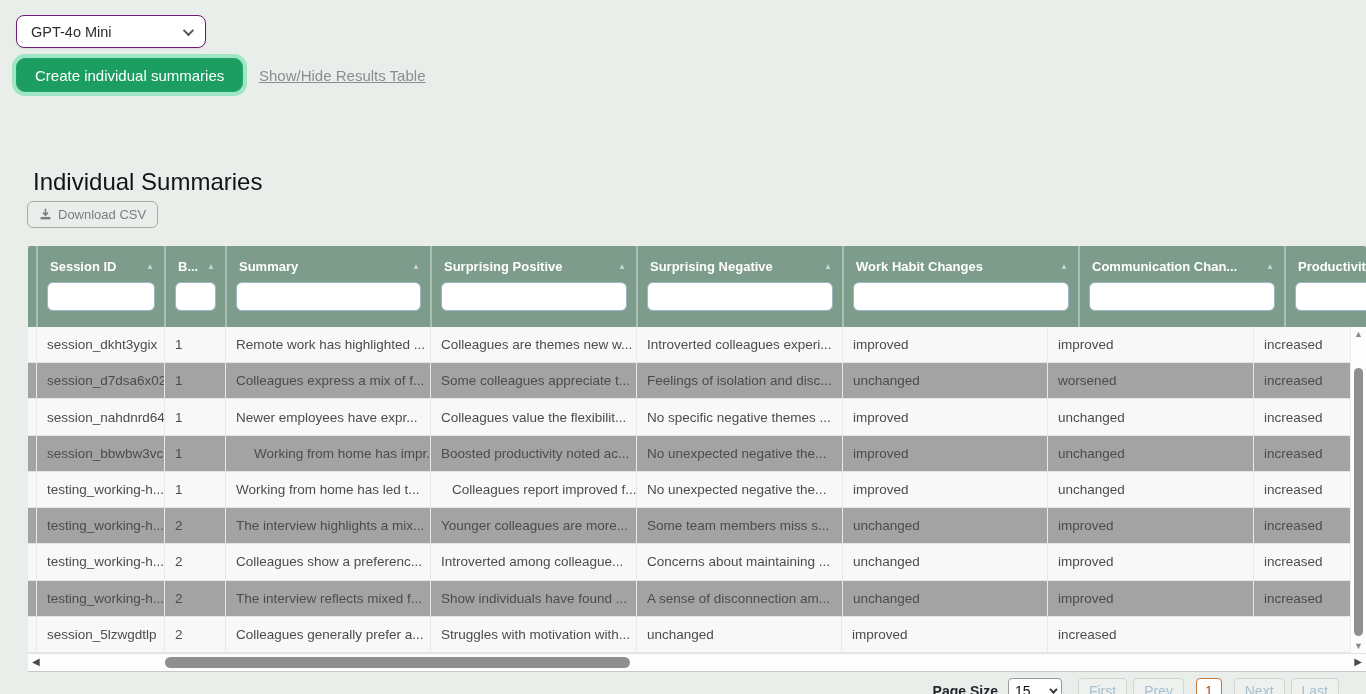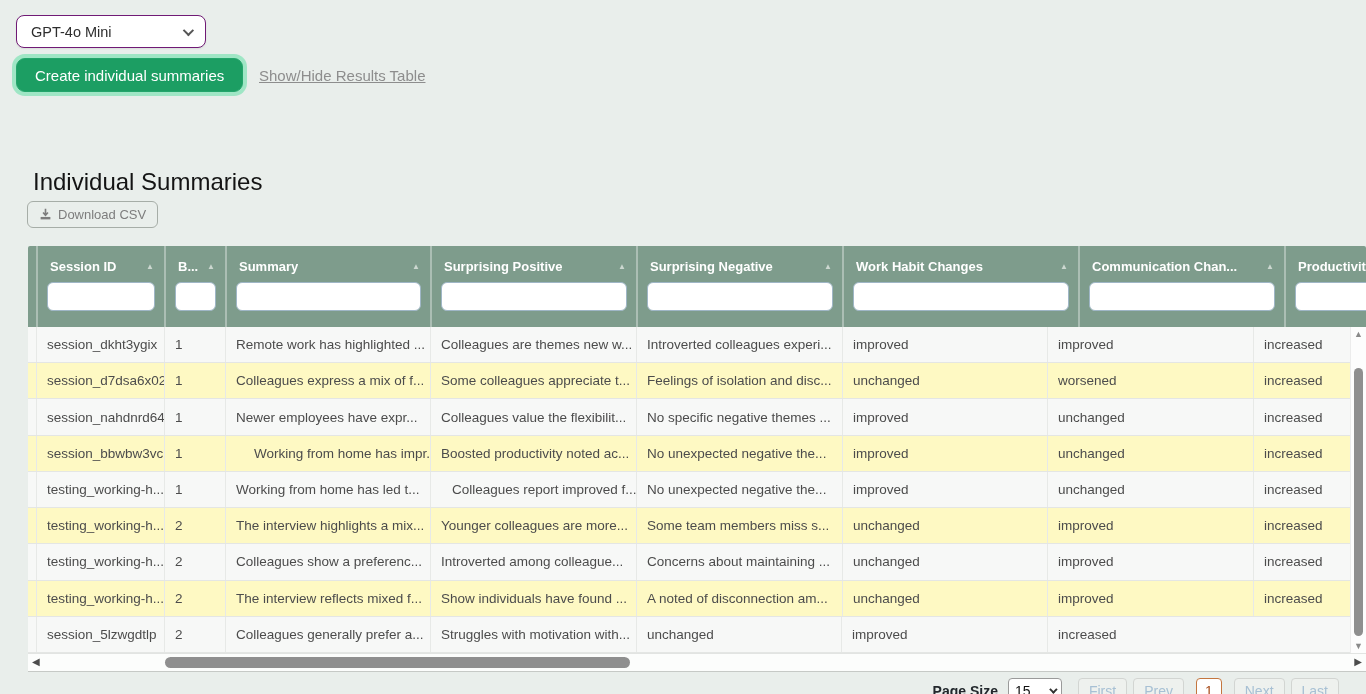--- a/index.html
+++ b/index.html
@@ -60,21 +60,21 @@
   .th-label {
     color:#fff; font-weight:700; font-size:13px; white-space:nowrap; overflow:hidden;
   }
   .sort-arrow { font-size:8px; color:#ccd7d0; margin-left:6px; flex:0 0 auto; }
   .th-filter { padding:5px 9px 0 9px; }
   .th-filter input {
     width:100%; height:29px; border:1px solid #9fb6c6; border-radius:6px;
     background:#fff; font-family:inherit; font-size:13px; padding:0 8px; outline:none;
   }
   .tbody { position:relative; height:326px; overflow:hidden; background:#fff; }
-  .tr { display:flex; height:36.22px; background:#fef9c3; border-bottom:1px solid #e4e6e4; }
+  .tr { display:flex; height:36.22px; background:#a3a3a3; border-bottom:1px solid #e4e6e4; }
   .tr.odd { background:#f7f8f7; }
   .td {
     flex:0 0 auto; display:flex; align-items:center; padding:0 10px;
     font-size:13.5px; color:#4c4c4c; white-space:nowrap; overflow:hidden;
   }
   .td + .td { border-left:1px solid #e7e9e7; }
   .td.spacer { padding:0; }
   
   .vscroll {
     position:absolute; right:0; top:0; width:16px; height:100%;
@@ -269,21 +269,21 @@
         <div class="td" style="width: 205px;">unchanged</div>
         <div class="td" style="width: 206px;">improved</div>
         <div class="td" style="width: 200px;">increased</div>
       </div>
       <div class="tr">
         <div class="td spacer" style="width: 8px;"></div>
         <div class="td" style="width: 128px;">testing_working-h...</div>
         <div class="td" style="width: 61px;">2</div>
         <div class="td" style="width: 205px;">The interview reflects mixed f...</div>
         <div class="td" style="width: 206px;">Show individuals have found ...</div>
-        <div class="td" style="width: 206px;">A noted of disconnection am...</div>
+        <div class="td" style="width: 206px;">A sense of disconnection am...</div>
         <div class="td" style="width: 205px;">unchanged</div>
         <div class="td" style="width: 206px;">improved</div>
         <div class="td" style="width: 200px;">increased</div>
       </div>
       <div class="tr odd">
         <div class="td spacer" style="width: 8px;"></div>
         <div class="td" style="width: 128px;">session_5lzwgdtlp</div>
         <div class="td" style="width: 61px;">2</div>
         <div class="td" style="width: 205px;">Colleagues generally prefer a...</div>
         <div class="td" style="width: 206px;">Struggles with motivation with...</div>

